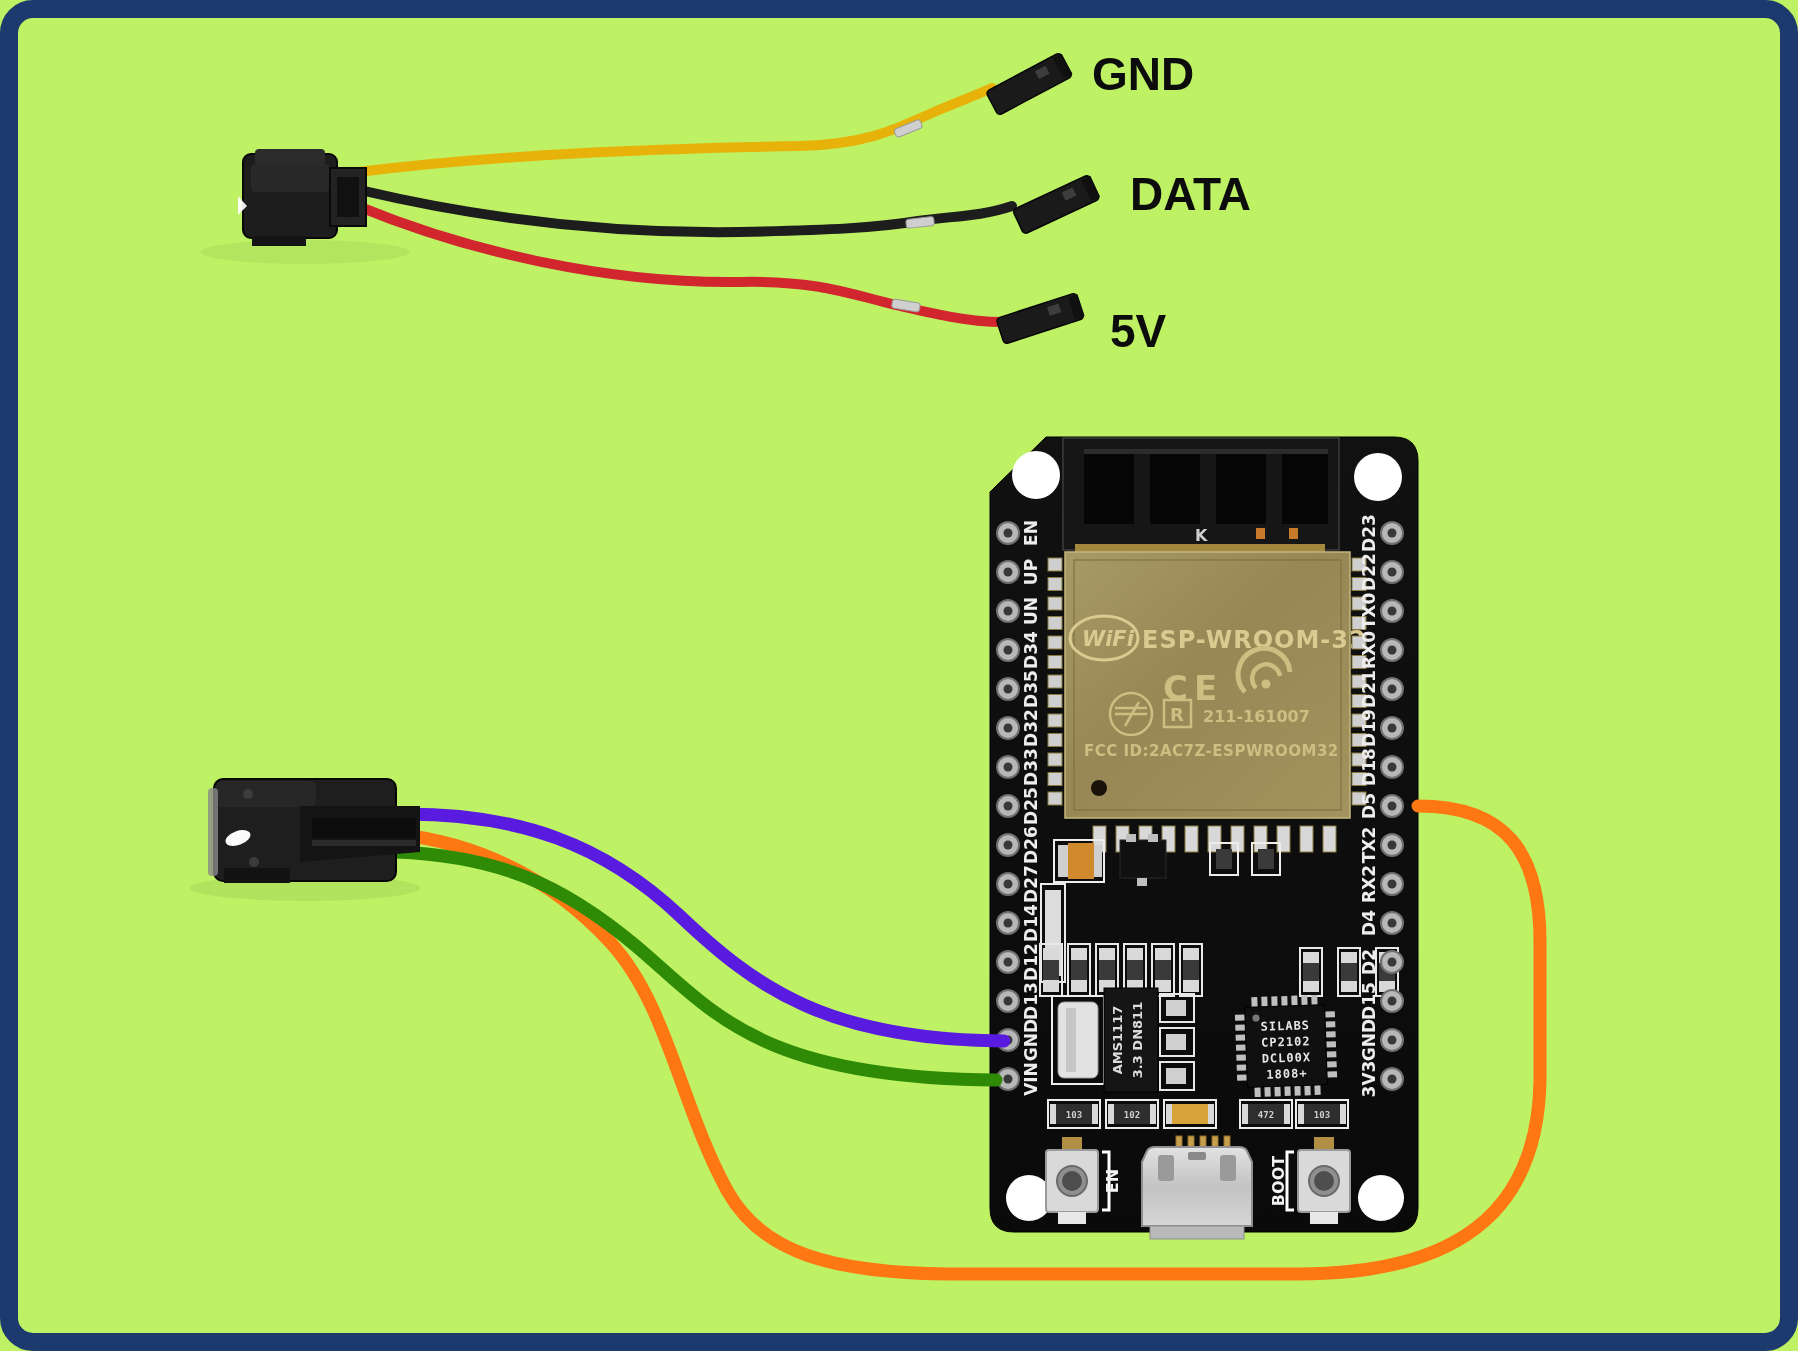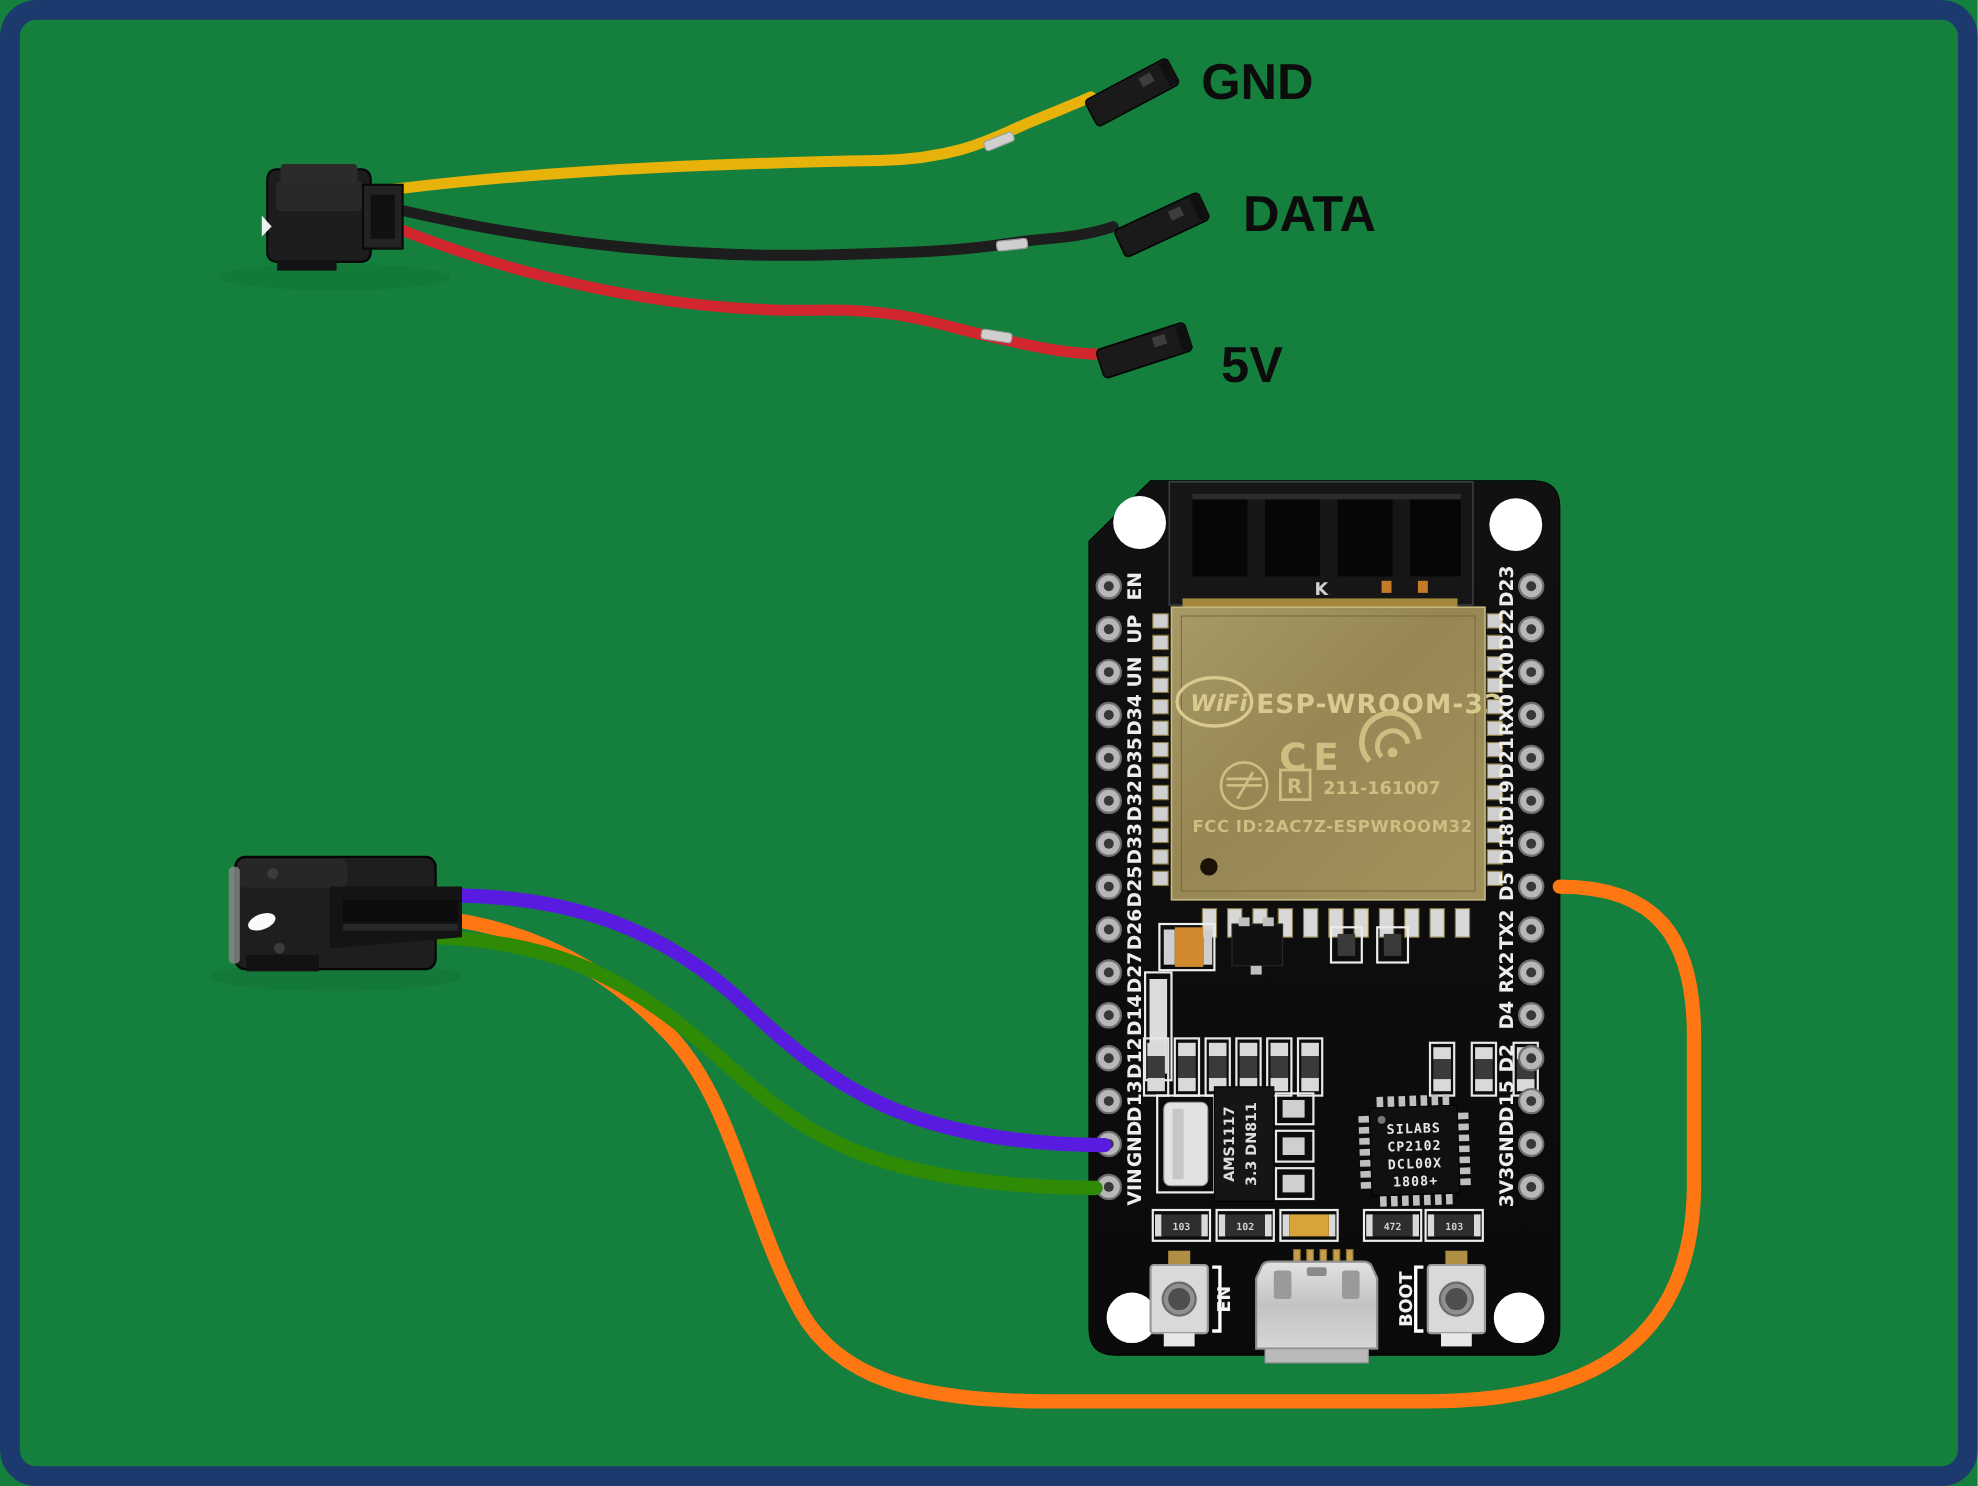--- a/index.html
+++ b/index.html
@@ -1,16 +1,16 @@
 <!DOCTYPE html>
 <html><head>
 <meta charset="utf-8">
 <style>
   html,body{margin:0;padding:0;background:#e8e8e8;}
-  #canvas{position:relative;width:1798px;height:1351px;background:#15803d;overflow:hidden;
+  #canvas{position:relative;width:1798px;height:1351px;background:#bef264;overflow:hidden;
           font-family:"Liberation Sans", sans-serif;}
   svg{position:absolute;left:0;top:0;}
   .biglabel{font:bold 46px "Liberation Sans", sans-serif;fill:#0c0c0c;}
   .pinlabel{font:bold 17px "DejaVu Sans", sans-serif;fill:#ededed;}
   .modname{font:bold 24px "DejaVu Sans", sans-serif;fill:#d9cb90;letter-spacing:1px;}
   .modsmall{font:bold 16px "DejaVu Sans", sans-serif;fill:#cdbf82;}
   .modfcc{font:bold 15px "DejaVu Sans", sans-serif;fill:#cdbf82;letter-spacing:0.5px;}
   .wifitxt{font:bold italic 21px "DejaVu Sans", sans-serif;fill:#d9cb90;}
   .cetxt{font:bold 34px "DejaVu Sans", sans-serif;fill:#cdbf82;letter-spacing:6px;}
   .rtxt{font:bold 18px "DejaVu Sans", sans-serif;fill:#cdbf82;}

